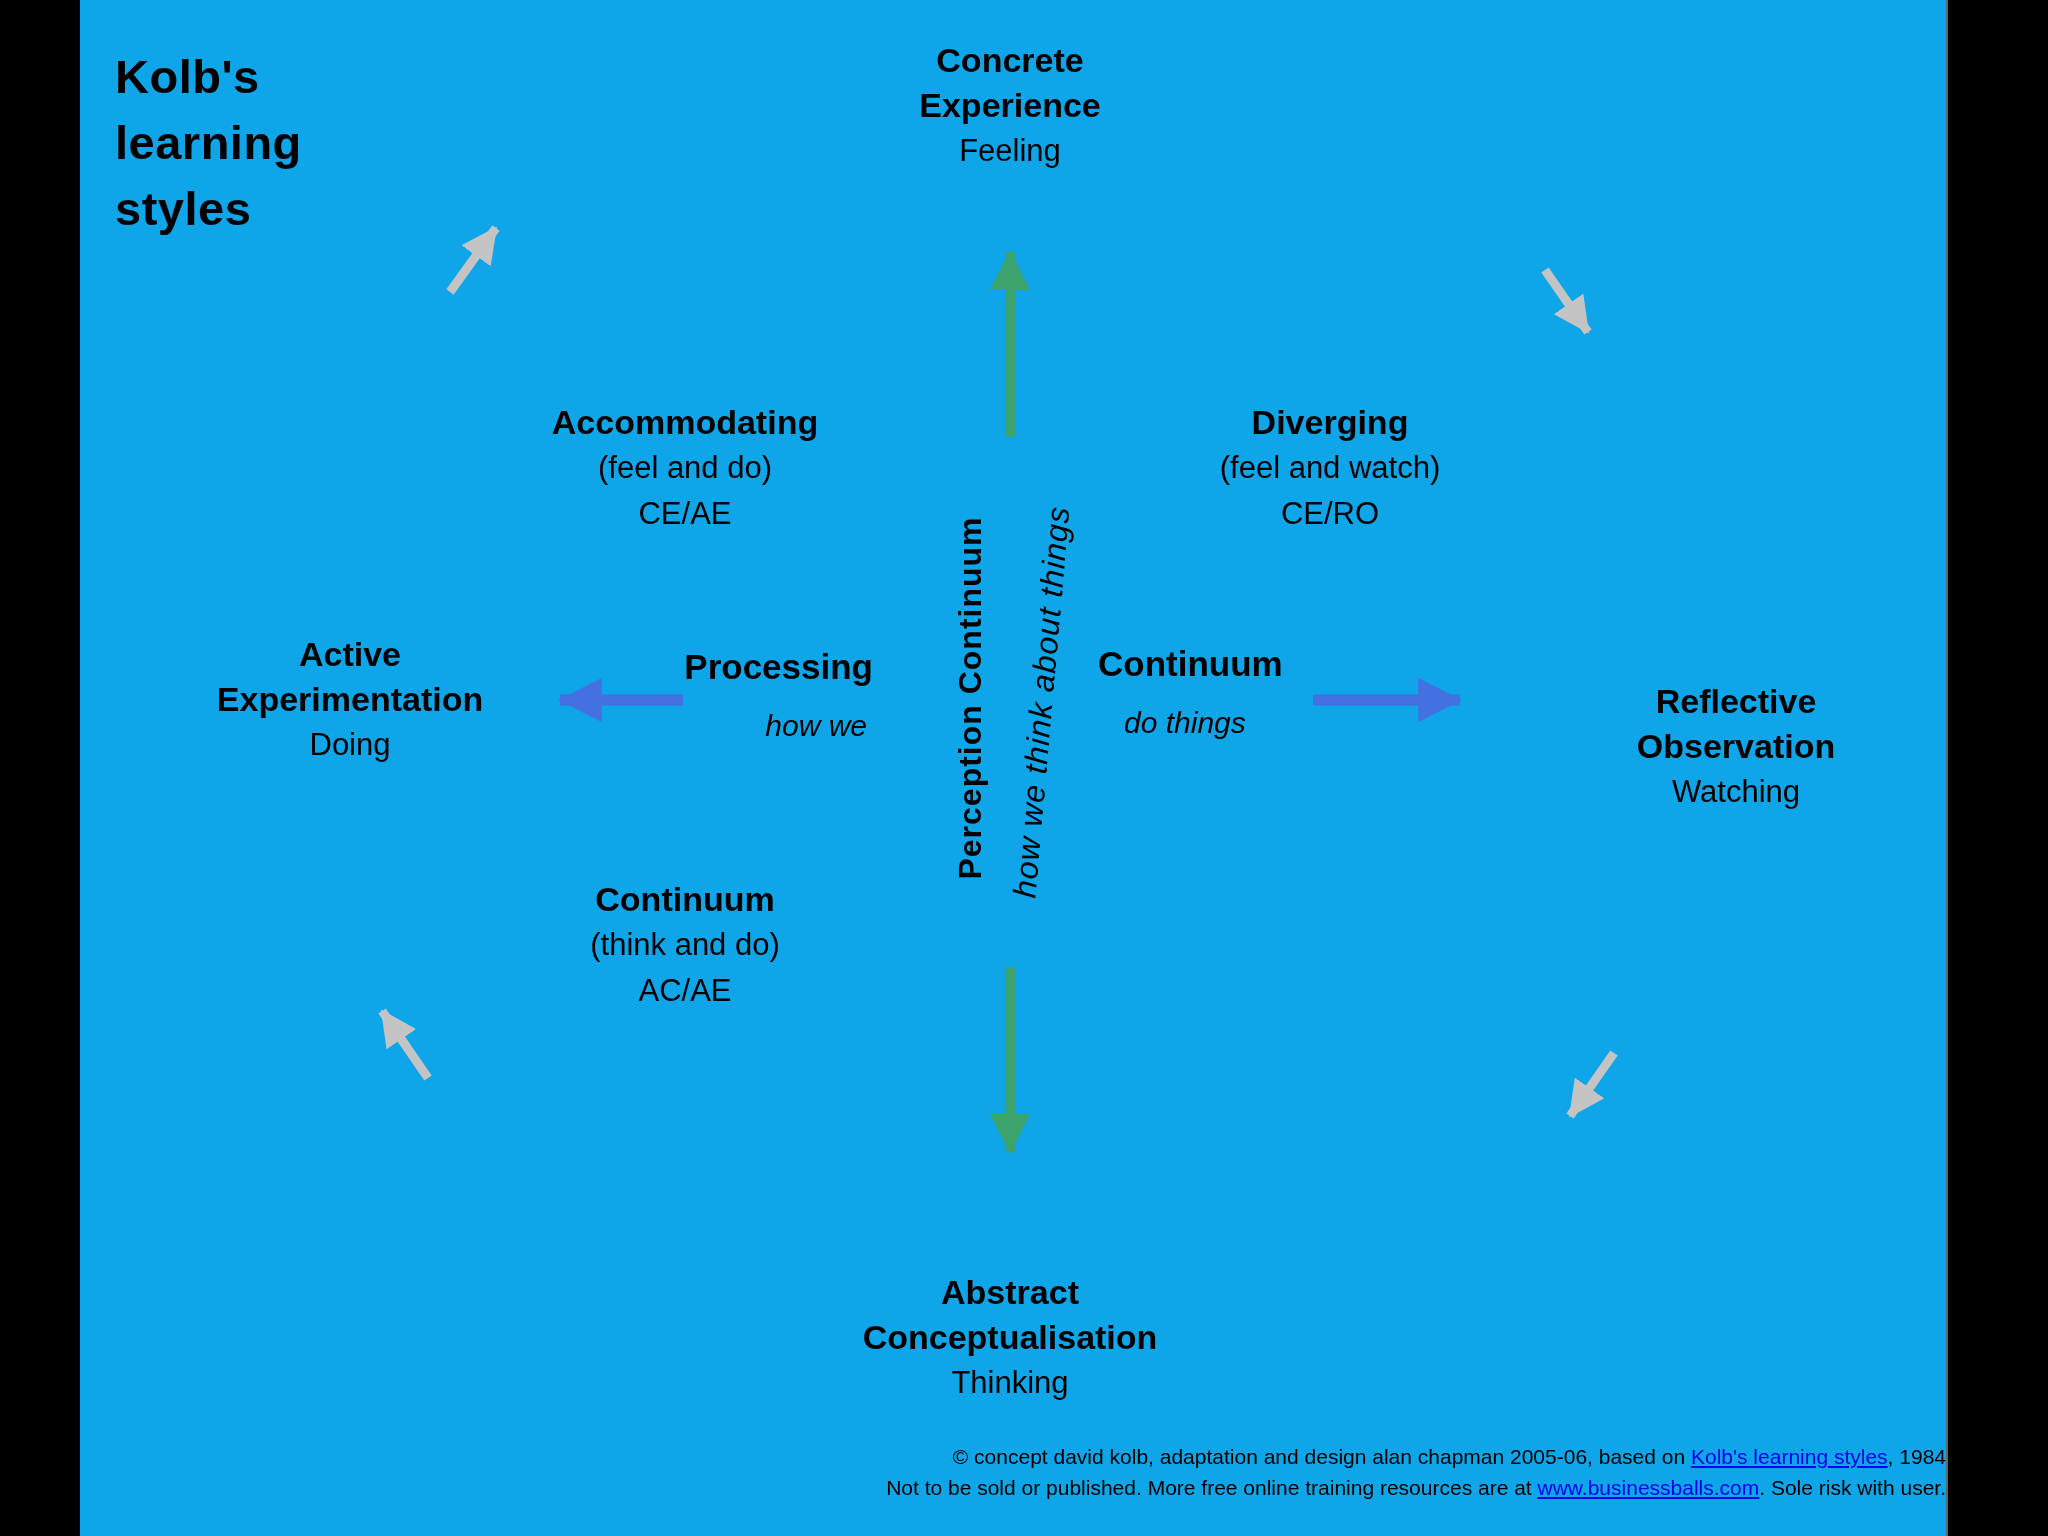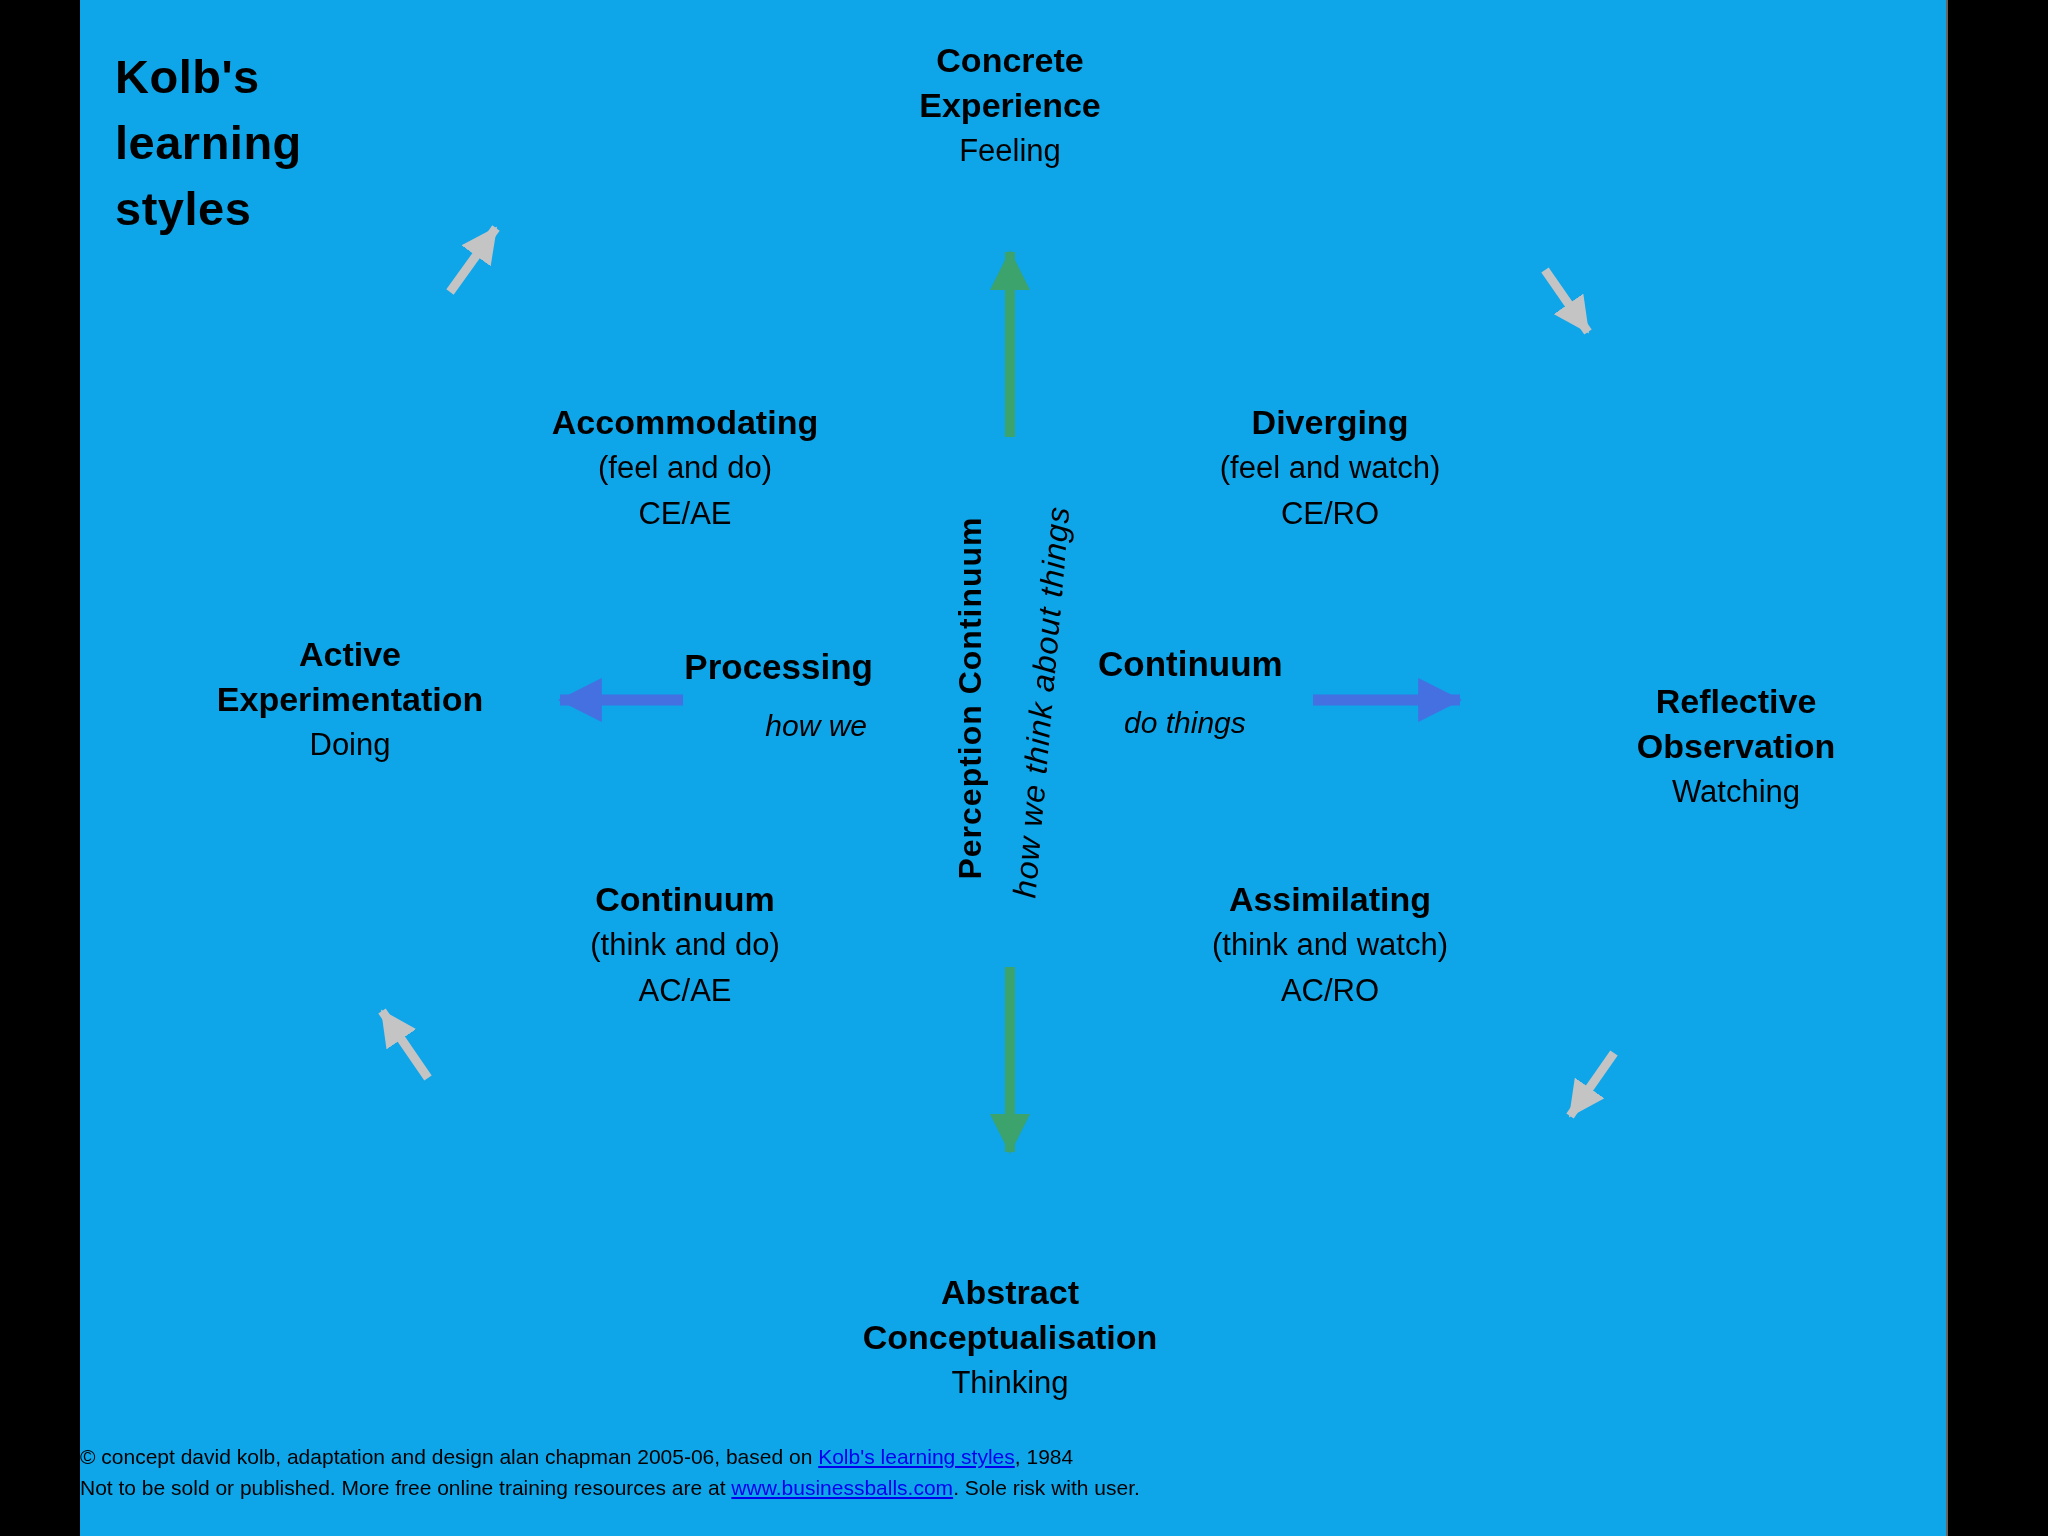--- a/index.html
+++ b/index.html
@@ -14,21 +14,21 @@
   .pole .sub{font-size:31px;line-height:45px;}
   .quad .name{font-size:34px;font-weight:bold;line-height:46px;}
   .quad .detail,.quad .code{font-size:31px;line-height:46px;}
   .axlabel{font-size:35px;font-weight:bold;white-space:nowrap;}
   .axsub{font-size:30px;font-style:italic;white-space:nowrap;}
   .raln{transform:translateX(-100%);}
   .vlabel{font-size:32px;font-weight:bold;white-space:nowrap;letter-spacing:1px;
           transform:translate(-50%,-50%) rotate(-90deg);}
   .vsub{font-size:32px;font-style:italic;white-space:nowrap;letter-spacing:1px;
         transform:translate(-50%,-50%) rotate(-85deg);}
-  .footer{left:0;width:100%;text-align:left;font-size:21px;line-height:30px;}
+  .footer{left:0;width:100%;text-align:right;font-size:21px;line-height:30px;}
   .link{color:#0000EE;text-decoration:underline;cursor:pointer;}
   svg.arrows{position:absolute;left:0;top:0;}
 </style>
 </head>
 <body>
 
 <div style="position:absolute;left:0;top:0;width:80px;height:1536px;background:#000;"></div>
 <div style="position:absolute;left:1946px;top:0;width:102px;height:1536px;background:#000;"></div>
 
 <div id="canvas">
@@ -94,25 +94,20 @@
     <div class="detail">(feel and watch)</div>
     <div class="code">CE/RO</div>
   </div>
 
   <div class="abs ctr quad" style="left:605px;top:876px;">
     <div class="name">Continuum</div>
     <div class="detail">(think and do)</div>
     <div class="code">AC/AE</div>
   </div>
 
-  <div class="abs ctr quad" style="left:1250px;top:876px;">
-    <div class="name">Assimilating</div>
-    <div class="detail">(think and watch)</div>
-    <div class="code">AC/RO</div>
-  </div>
 
   <div class="abs axlabel raln" style="left:793px;top:647px;">Processing</div>
   <div class="abs axsub raln" style="left:787px;top:709px;">how we</div>
   <div class="abs axlabel" style="left:1018px;top:644px;">Continuum</div>
   <div class="abs axsub" style="left:1015px;top:706px;margin-left:29px;">do things</div>
 
   <div class="abs vlabel" style="left:890px;top:698px;">Perception Continuum</div>
   <div class="abs vsub" style="left:962px;top:702px;">how we think about things</div>
 
   <div class="abs footer" style="top:1442px;">

